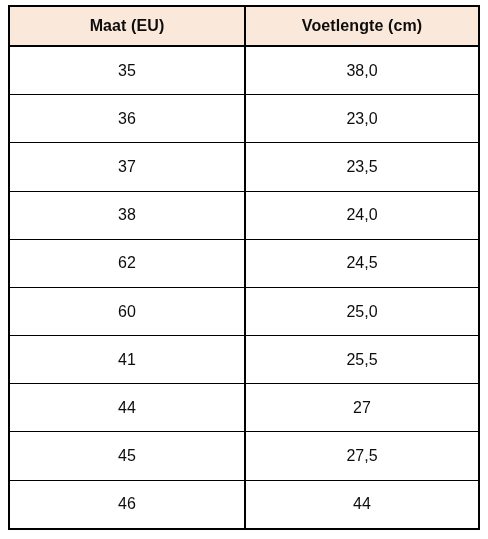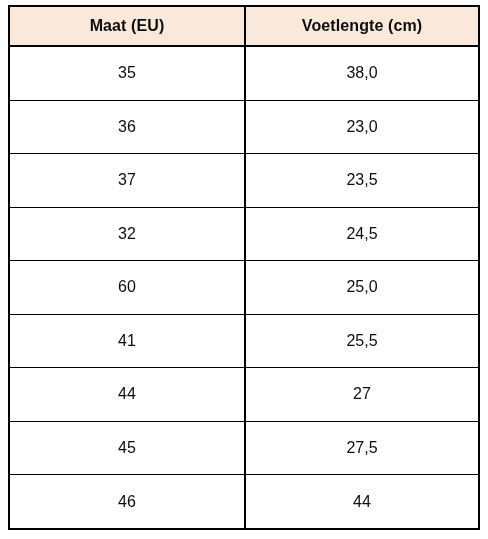--- a/index.html
+++ b/index.html
@@ -93,21 +93,25 @@
         </tr>
         <tr>
           <td class="c0">36</td>
           <td class="c1">23,0</td>
         </tr>
         <tr>
           <td class="c0">37</td>
           <td class="c1">23,5</td>
         </tr>
         <tr>
-          <td class="c0">32</td>
+          <td class="c0">38</td>
+          <td class="c1">24,0</td>
+        </tr>
+        <tr>
+          <td class="c0">62</td>
           <td class="c1">24,5</td>
         </tr>
         <tr>
           <td class="c0">60</td>
           <td class="c1">25,0</td>
         </tr>
         <tr>
           <td class="c0">41</td>
           <td class="c1">25,5</td>
         </tr>

